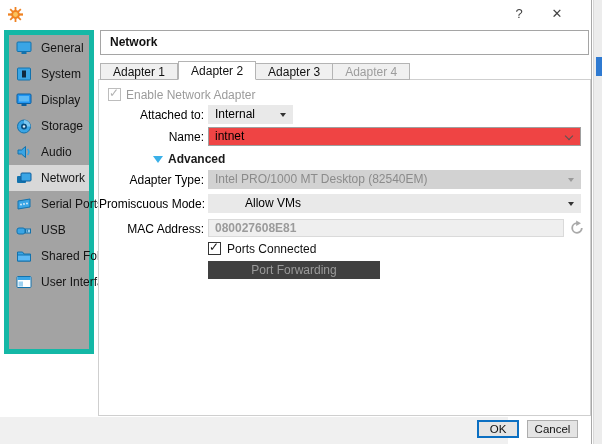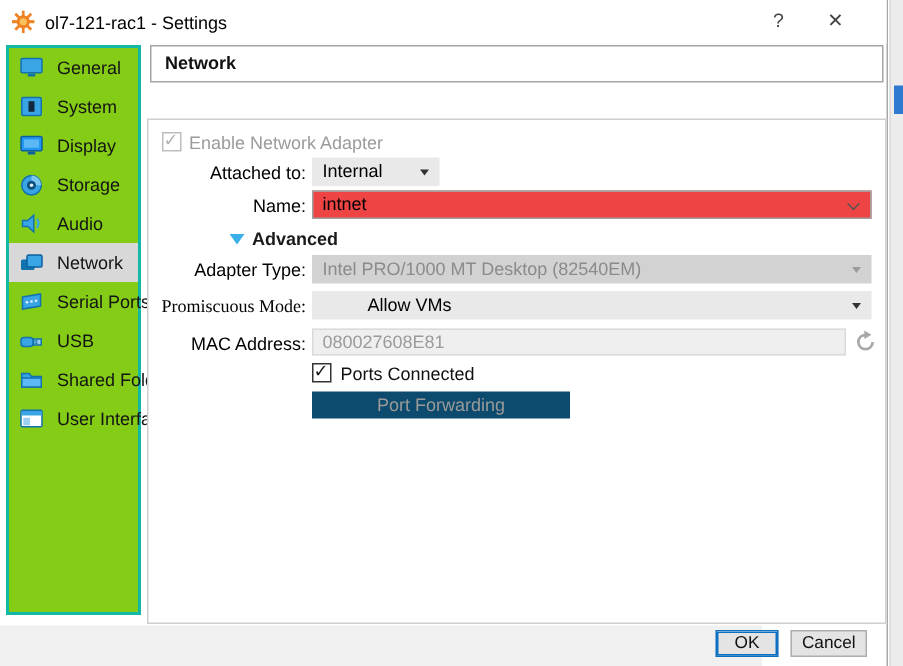--- a/index.html
+++ b/index.html
@@ -10,21 +10,21 @@
   
   .window { position:absolute; left:0; top:0; width:592px; height:444px; background:#fff; border-right:1px solid #a8a8a8; }
   .titlebar { position:absolute; left:0; top:0; width:100%; height:29px; background:#fff; }
   .app-icon { position:absolute; left:8px; top:7px; width:15px; height:15px; }
   .title-text { position:absolute; left:30px; top:8px; font-size:12px; color:#000; white-space:nowrap; }
   .tb-btn { position:absolute; top:4px; width:22px; height:20px; text-align:center; line-height:20px; color:#444; font-size:13px; cursor:default; }
   .tb-help { left:508px; }
   .tb-close { left:546px; }
 
   
-  .sidebar { position:absolute; left:4px; top:30px; width:90px; height:380px; background:#84cc16; border:2px solid #14b8a6; }
+  .sidebar { position:absolute; left:4px; top:30px; width:90px; height:324px; background:#a3a3a3; border:5px solid #14b8a6; }
   .side-item { display:flex; align-items:center; height:26px; padding-left:7px; gap:8px; cursor:default; }
   .side-item.selected { background:#d8d8d8; }
   .side-item .si-icon { width:17px; height:15px; flex:0 0 17px; display:flex; align-items:center; }
   .side-item .si-label { font-size:12px; color:#141414; white-space:nowrap; }
 
   
   .hdr-box { position:absolute; left:100px; top:30px; width:489px; height:25px; border:1px solid #a5a5a5; background:#fff; }
   .hdr-box .hdr-title { font-weight:bold; font-size:12px; line-height:23px; padding-left:9px; }
 
   
@@ -61,21 +61,21 @@
 
   
   .field-dis { position:absolute; background:#efefef; border:1px solid #dadada; height:18px; line-height:16px; padding:0 6px; font-size:12px; color:#9b9b9b; }
 
   
   .adv { position:absolute; display:flex; align-items:center; gap:5px; cursor:default; }
   .adv .tri { width:0; height:0; border-left:5px solid transparent; border-right:5px solid transparent; border-top:7px solid #3ab0e8; }
   .adv .adv-label { font-weight:bold; font-size:12px; color:#1a1a1a; }
 
   
-  .btn-dis { position:absolute; background:#0c4a6e; color:#9a9a9a; text-align:center; font-size:12px; line-height:18px; cursor:default; }
+  .btn-dis { position:absolute; background:#404040; color:#9a9a9a; text-align:center; font-size:12px; line-height:18px; cursor:default; }
 
   .mac-refresh { position:absolute; width:16px; height:16px; }
 
   
   .footer { position:absolute; left:0; top:417px; width:508px; height:27px; background:#f0f0f0; }
   .btn { position:absolute; top:3px; height:18px; background:#e4e4e4; border:1px solid #adadad; font-size:11.5px; text-align:center; line-height:16px; color:#111; cursor:default; }
   .btn.ok { left:477px; width:42px; border:1px solid #0b6fc2; box-shadow:0 0 0 1px #0b6fc2 inset; }
   .btn.cancel { left:527px; width:51px; }
 
   
@@ -93,21 +93,20 @@
         <g fill="#ef8222">
           <rect x="6.6" y="0" width="1.8" height="15"></rect>
           <rect x="0" y="6.6" width="15" height="1.8"></rect>
           <rect x="6.6" y="0" width="1.8" height="15" transform="rotate(45 7.5 7.5)"></rect>
           <rect x="6.6" y="0" width="1.8" height="15" transform="rotate(90 7.5 7.5)"></rect>
           <rect x="6.6" y="0" width="1.8" height="15" transform="rotate(135 7.5 7.5)"></rect>
           <circle cx="7.5" cy="7.5" r="4.4"></circle>
         </g>
         <circle cx="7.5" cy="7.5" r="2.4" fill="#fbc35d"></circle>
       </svg>
-      <span class="title-text">ol7-121-rac1 - Settings</span>
       <span class="tb-btn tb-help">?</span>
       <span class="tb-btn tb-close">✕</span>
     </div>
 
     <div class="sidebar">
       <div class="side-item">
         <span class="si-icon">
           <svg width="16" height="14" viewBox="0 0 16 14">
               <rect x="1" y="1" width="14" height="9.5" rx="1" fill="#3aa5e5" stroke="#1272ad"></rect>
               <rect x="5.5" y="11" width="5" height="2" fill="#1272ad"></rect>
@@ -203,20 +202,26 @@
             </svg>
         </span>
         <span class="si-label">User Interface</span>
       </div>
     </div>
 
     <div class="hdr-box">
       <div class="hdr-title">Network</div>
     </div>
 
+    <div class="tabs">
+      <div class="tab">Adapter 1</div>
+      <div class="tab active">Adapter 2</div>
+      <div class="tab">Adapter 3</div>
+      <div class="tab disabled">Adapter 4</div>
+    </div>
 
     <div class="panel">
 
       <span class="cb disabled" style="left:9px; top:8px;">
           <span class="mark">✓</span>
         </span>
       <span class="cb-label gray" style="left:27px; top:8px;">Enable Network Adapter</span>
 
       <span class="f-label" style="top:28px;text-align:right;">Attached to:</span>
       <div class="combo-flat" style="left:109px; top:25px; width:85px;">
@@ -234,28 +239,28 @@
         <span class="tri"></span>
         <span class="adv-label">Advanced</span>
       </div>
 
       <span class="f-label gray" style="top:93px;">Adapter Type:</span>
       <div class="combo-flat disabled" style="left:109px; top:90px; width:373px;">
         <span>Intel PRO/1000 MT Desktop (82540EM)</span>
         <span class="arr"></span>
       </div>
 
-      <span class="f-label" style="top:117px;font-family:Liberation Serif, serif;">Promiscuous Mode:</span>
+      <span class="f-label" style="top:117px;">Promiscuous Mode:</span>
       <div class="combo-flat" style="left:109px; top:114px; width:373px;padding-left:37px;">
         <span>Allow VMs</span>
         <span class="arr"></span>
       </div>
 
       <span class="f-label gray" style="top:142px;">MAC Address:</span>
-      <div class="field-dis" style="left:109px; top:139px; width:356px;">
+      <div class="field-dis" style="left:109px; top:139px; width:356px;font-weight:bold;">
         <span>080027608E81</span>
       </div>
       <svg class="mac-refresh" style="left:470px; top:140px;" viewBox="0 0 16 16">
         <path d="M12.8 8 A4.8 4.8 0 1 1 8 3.2" fill="none" stroke="#a9a9a9" stroke-width="1.8"></path>
         <polygon points="7.2,0.4 12,3.2 7.2,6" fill="#a9a9a9"></polygon>
       </svg>
 
       <span class="cb" style="left:109px; top:162px;">
           <span class="mark">✓</span>
         </span>

